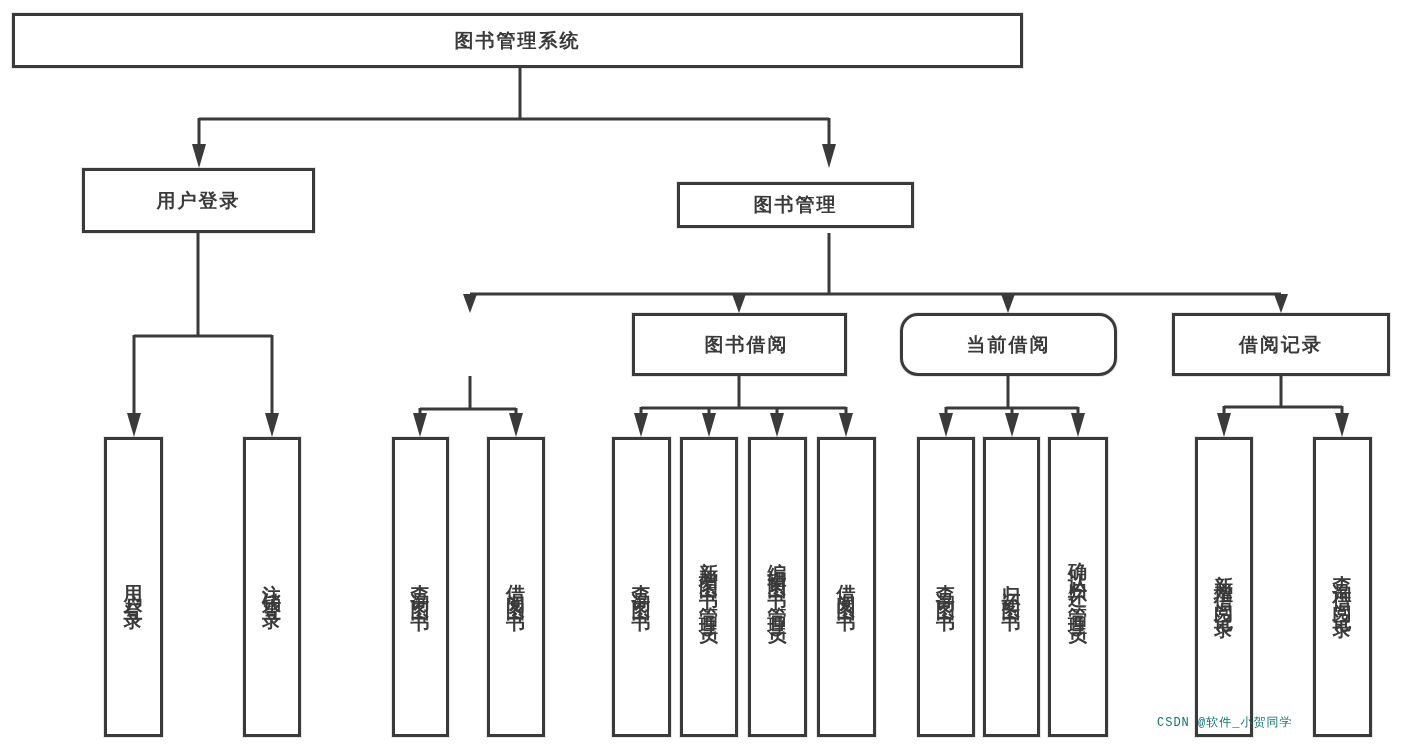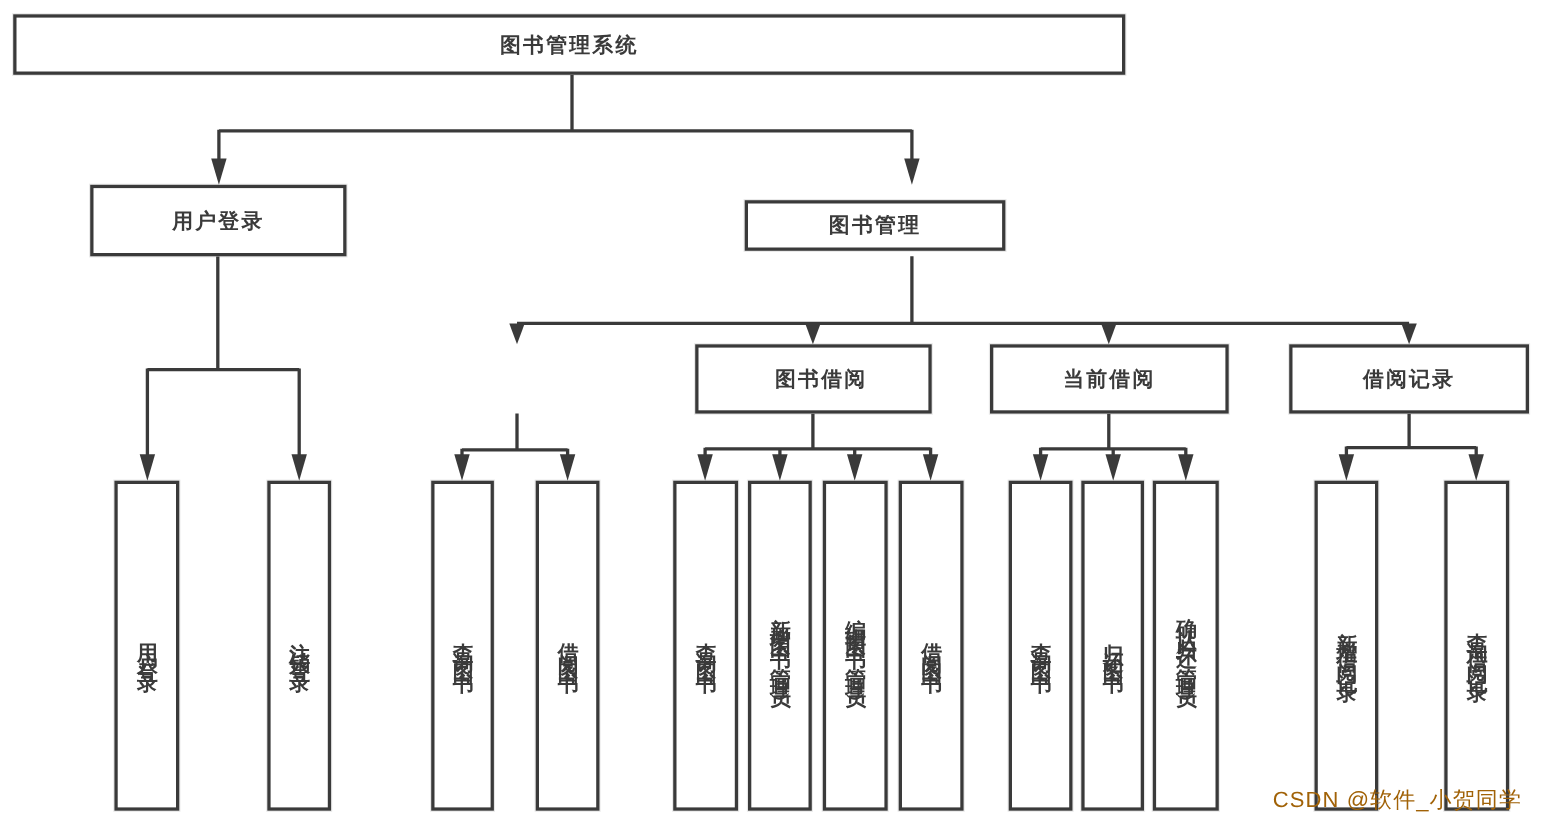--- a/index.html
+++ b/index.html
@@ -31,25 +31,26 @@
     writing-mode:vertical-rl;
     text-orientation:mixed;
     letter-spacing:9px;
     line-height:1;
     font-size:19px;
     color:#3a3a3a;
   }
   .watermark{
     position:absolute;
     left:1157px;top:714px;
-    font-size:20px;
-    color:#a16207;
+    font-size:12px;
+    color:#0f766e;
     letter-spacing:1px;
     z-index:5;
     white-space:nowrap;
+    font-family:Liberation Mono, monospace;
   }
 </style>
 </head>
 <body>
 
 <div class="canvas">
 
   <svg class="connectors" viewBox="0 0 1405 747" xmlns="http://www.w3.org/2000/svg">
     <g stroke="#3a3a3a" stroke-width="3" fill="none">
 
@@ -104,21 +105,21 @@
   <div class="node" style="left:82px;top:168px;width:233px;height:65px;">
     <span>用户登录</span>
   </div>
   <div class="node" style="left:677px;top:168px;width:237px;height:46px;margin-top:14px;">
     <span>图书管理</span>
   </div>
 
   <div class="node" style="left:632px;top:313px;width:215px;height:63px;padding-left:14px;">
     <span>图书借阅</span>
   </div>
-  <div class="node" style="left:900px;top:313px;width:217px;height:63px;">
+  <div class="node" style="left:900px;top:313px;width:217px;height:63px;border-radius:18px;">
     <span>当前借阅</span>
   </div>
   <div class="node" style="left:1172px;top:313px;width:218px;height:63px;">
     <span>借阅记录</span>
   </div>
 
   <div class="node leaf" style="left:104px;top:437px;width:59px;height:300px;">
     <span>用户登录</span>
   </div>
   <div class="node leaf" style="left:243px;top:437px;width:58px;height:300px;">

